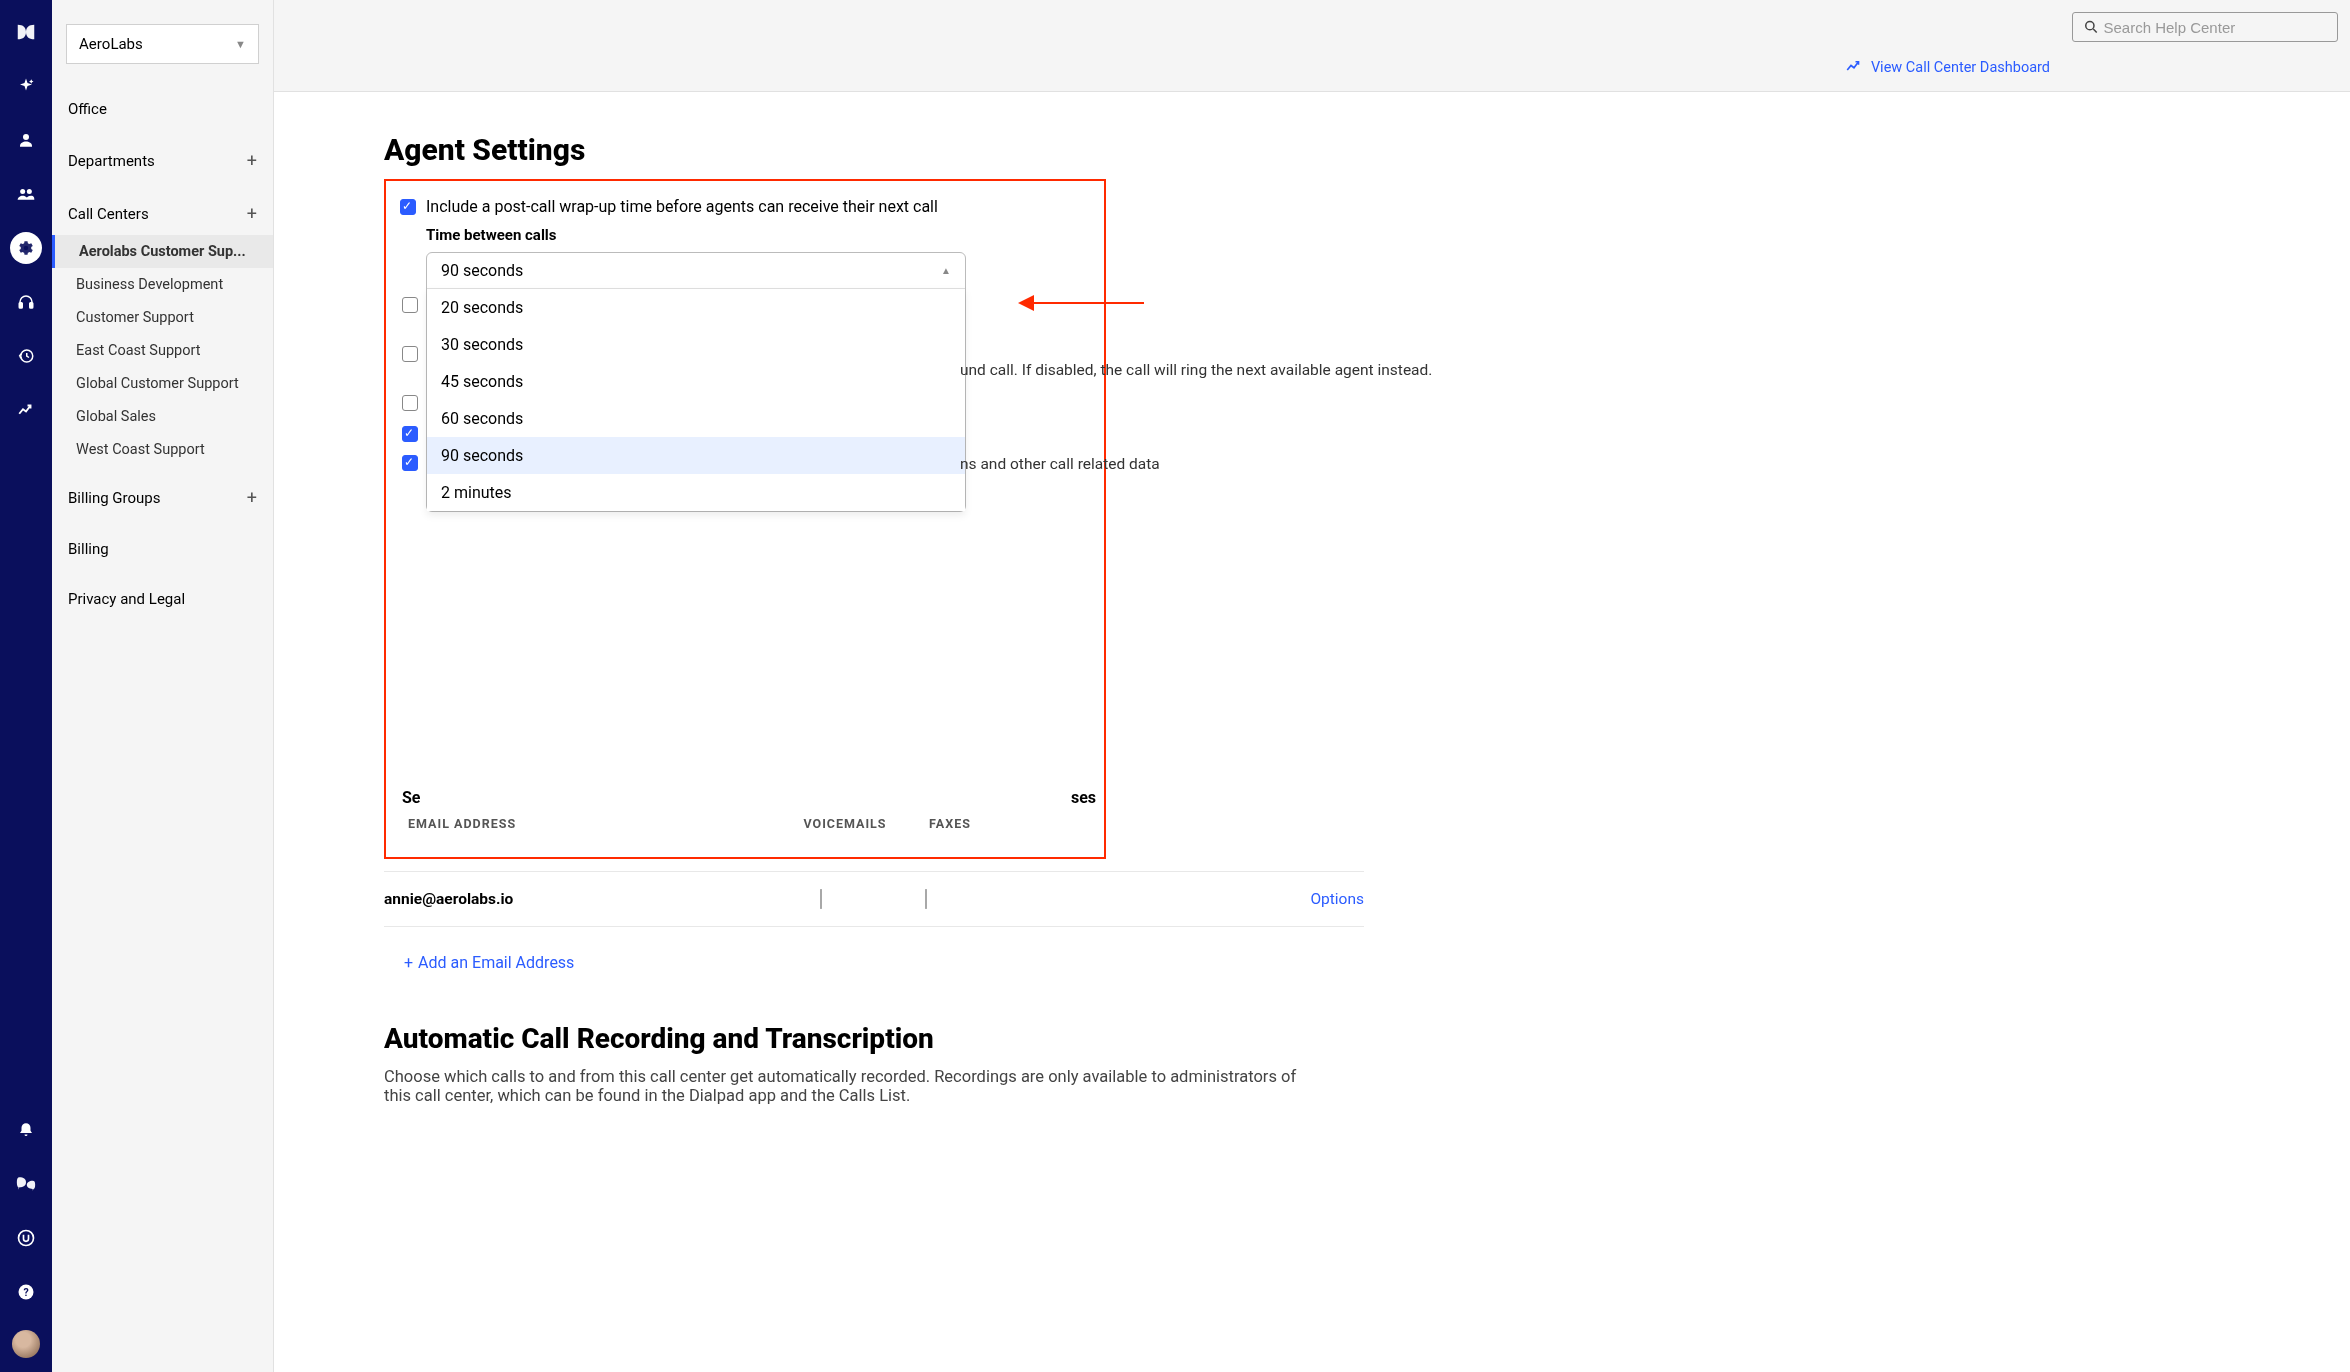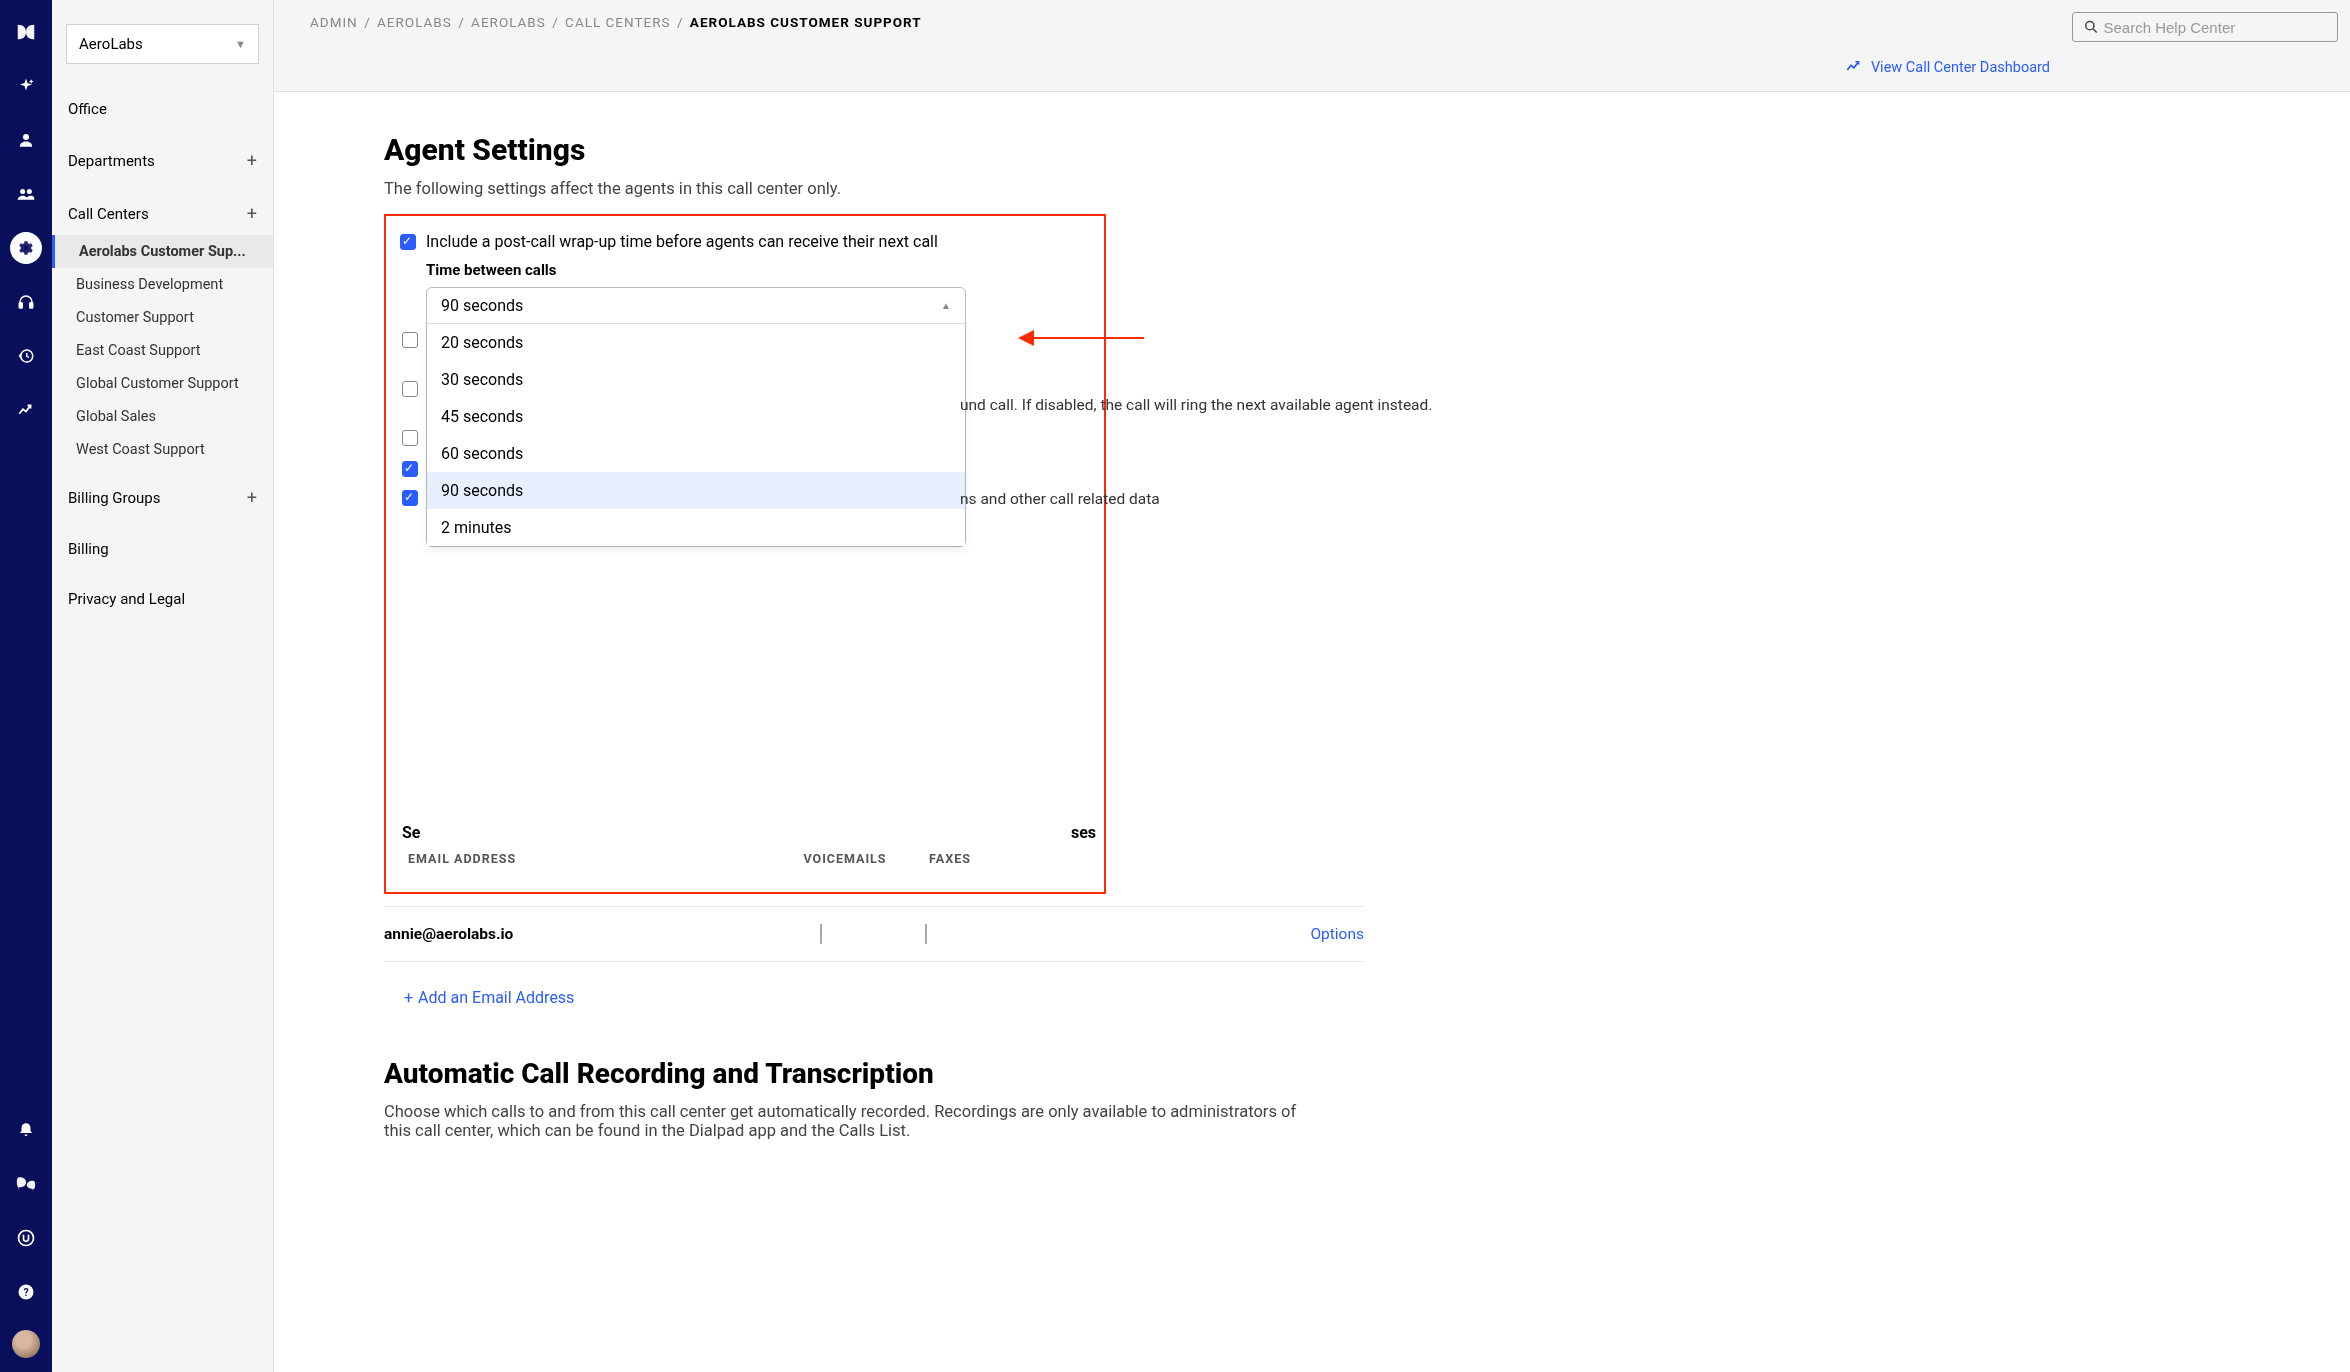--- a/index.html
+++ b/index.html
@@ -401,50 +401,38 @@
     </div>
     <div class="side-section">
       <div class="side-header">
         <span>Privacy and Legal</span>
       </div>
     </div>
   </aside>
 
   <div class="main">
     <div class="top-bar">
-      <div class="breadcrumb">
-        <span class="crumb">ADMIN</span>
-        <span class="sep">/</span>
-        <span class="crumb">AEROLABS</span>
-        <span class="sep">/</span>
-        <span class="crumb">AEROLABS</span>
-        <span class="sep">/</span>
-        <span class="crumb">CALL CENTERS</span>
-        <span class="sep">/</span>
-        <span class="current">AEROLABS CUSTOMER SUPPORT</span>
-      </div>
       <a class="dashboard-link">
         <svg width="18" height="18" viewBox="0 0 24 24" fill="none" stroke="#2b5cff" stroke-width="2.2">
             <path d="M3 16l5-6 4 3 6-8"></path>
             <path d="M14 5h4v4"></path>
           </svg>
         <span>View Call Center Dashboard</span>
       </a>
       <div class="search-box">
         <svg width="18" height="18" viewBox="0 0 24 24" fill="none" stroke="#444" stroke-width="2.2">
             <circle cx="10" cy="10" r="6"></circle>
             <path d="M20 20l-5-5"></path>
           </svg>
         <input type="text" placeholder="Search Help Center" style="">
       </div>
     </div>
 
     <div class="content">
       <h1>Agent Settings</h1>
-      <p class="section-desc">The following settings affect the agents in this call center only.</p>
 
       <div style="position:relative;">
         <div class="highlight-box">
           <div class="check-row">
             <span class="chk checked"></span>
             <span>Include a post-call wrap-up time before agents can receive their next call</span>
           </div>
           <div class="sub-label">Time between calls</div>
           <div class="select-box">
             <div class="sel-value">

